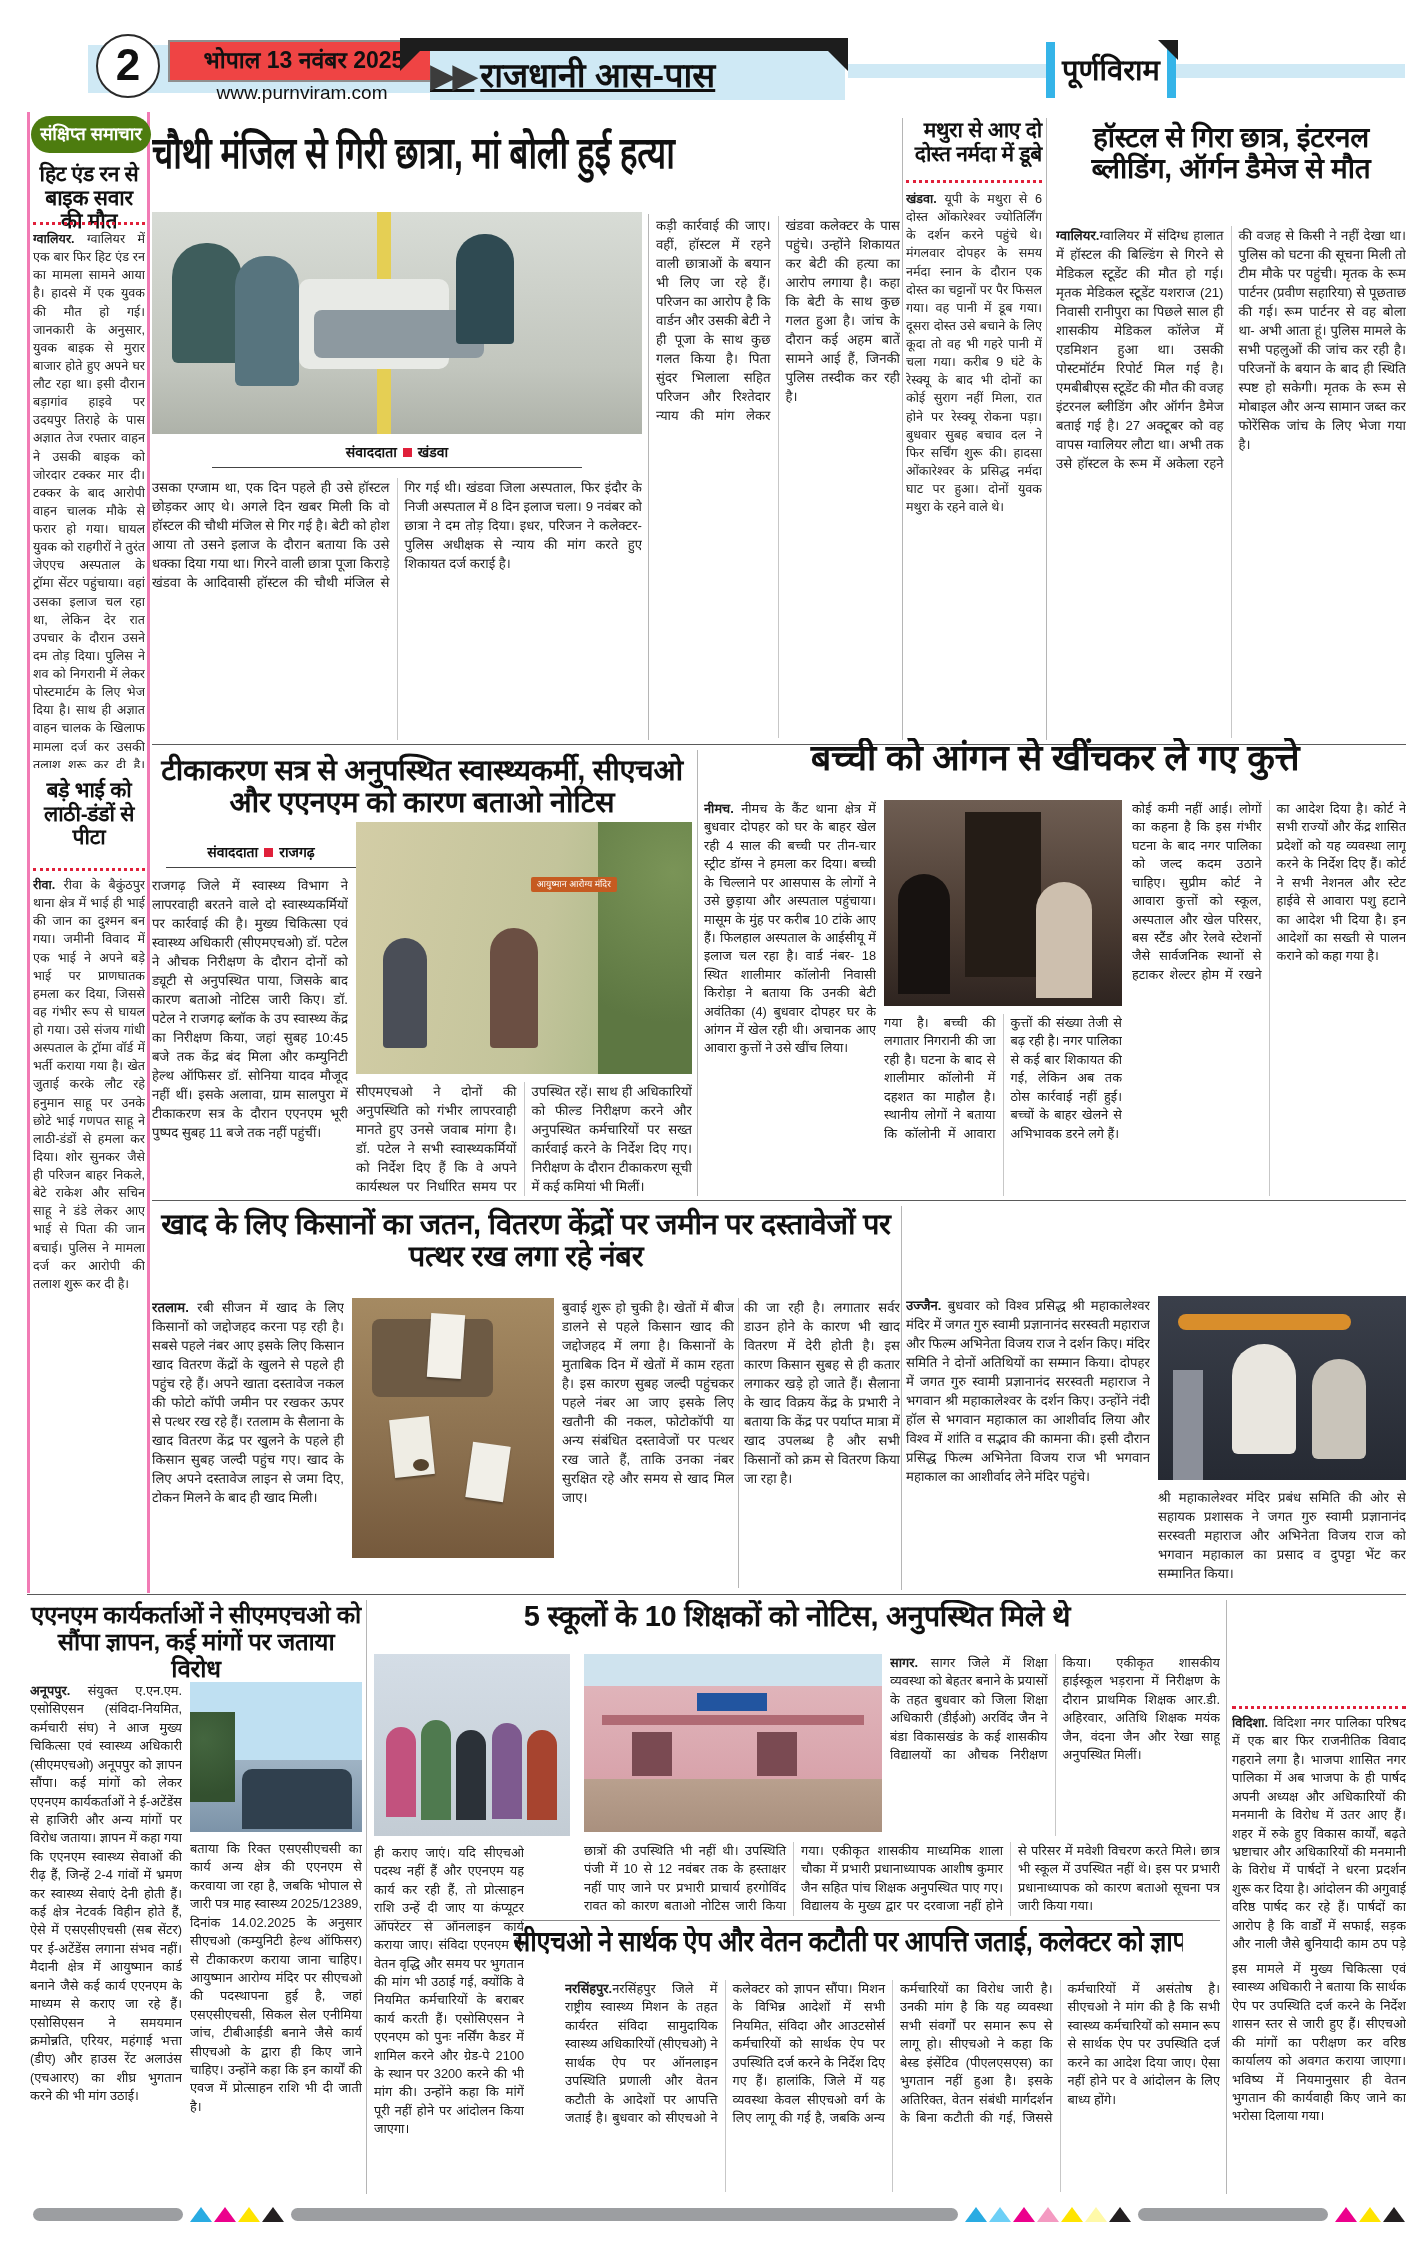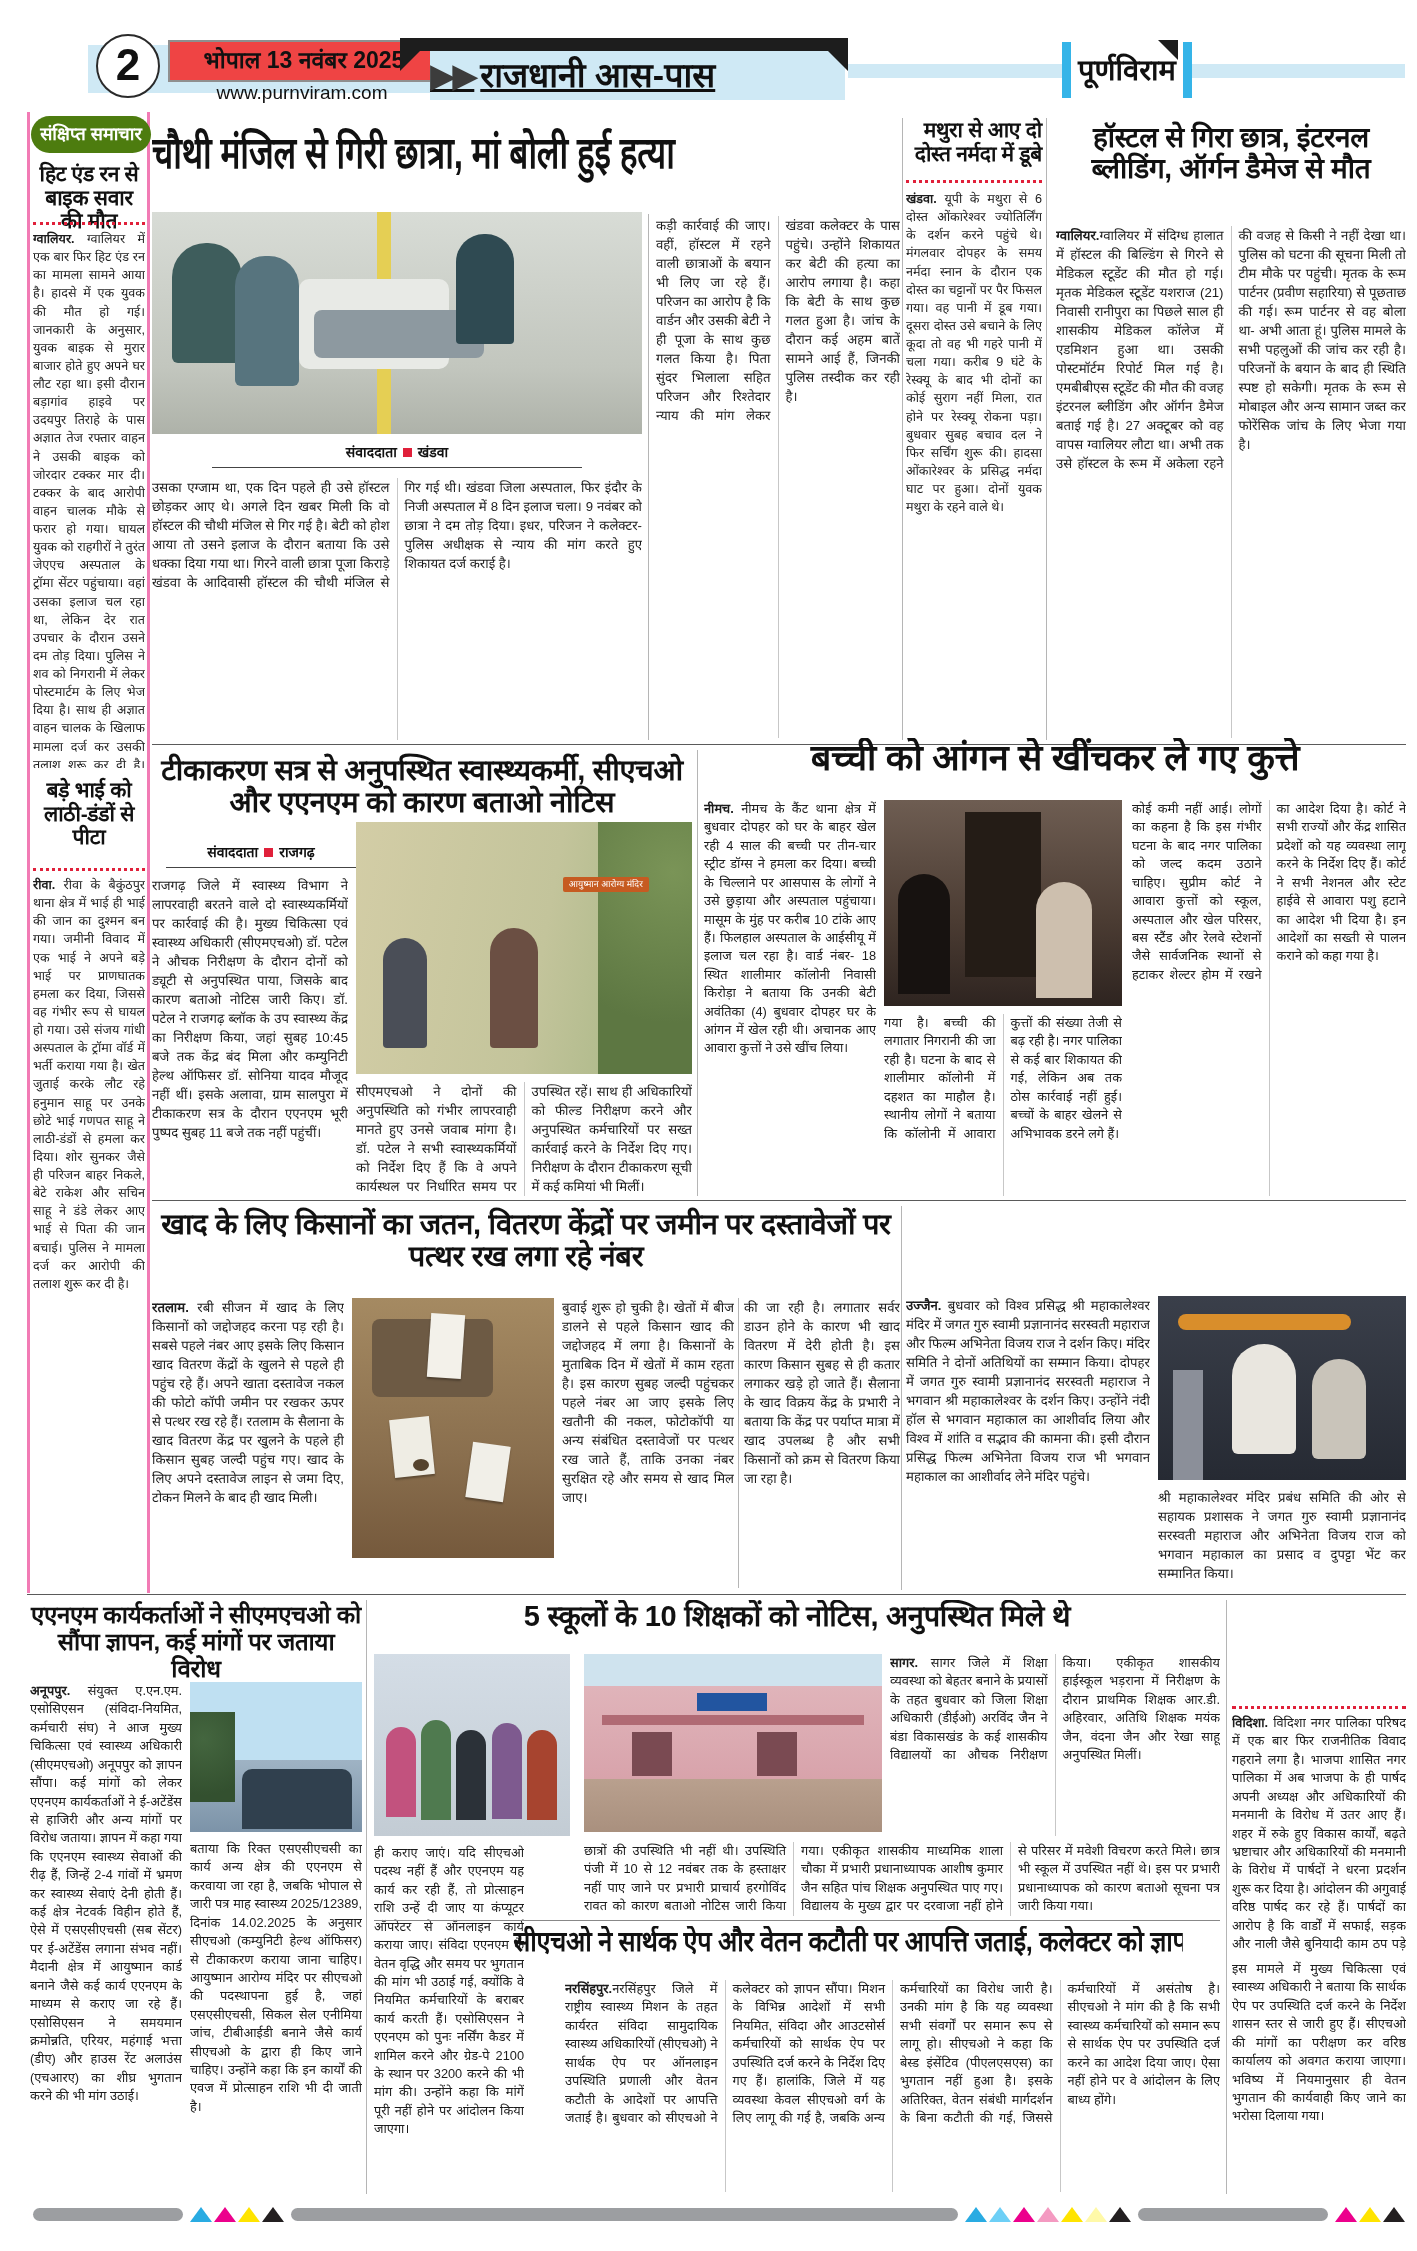--- a/index.html
+++ b/index.html
@@ -28,21 +28,21 @@
            font-size:44px;font-weight:bold;color:#111;text-align:center;line-height:58px;}
   .datebox{border:2px solid #8f8f8f;background:#ef4444;font-weight:bold;font-size:23px;
            text-align:center;line-height:36px;color:#111;}
   .site{font-weight:normal;font-size:19px;color:#111;text-align:center;}
   .blackbar{background:#1d1d1d;}
   .tri-dl{width:0;height:0;border-top:20px solid #1d1d1d;border-left:20px solid transparent;}
   .tri-dr{width:0;height:0;border-top:20px solid #1d1d1d;border-right:20px solid transparent;}
   .secttitle{font-size:34px;font-weight:bold;color:#101010;line-height:48px;text-align:left;text-decoration:underline;}
   .arrows{color:#3c3c3c;letter-spacing:-4px;margin-right:6px;}
   .masthead{background:#fff;border-left:9px solid #35b4e8;border-right:9px solid #35b4e8;
-            font-size:29px;font-weight:bold;text-align:center;line-height:56px;color:#101010;margin-left:16px;}
+            font-size:29px;font-weight:bold;text-align:center;line-height:56px;color:#101010;}
   
   .banner{background:#4d7c0f;border-radius:19px;color:#fff;font-weight:bold;font-size:18px;
           text-align:center;line-height:37px;}
   
   .ph{position:absolute;overflow:hidden;background:#b9b9b1;}
   .pd{position:absolute;}
   .sign{position:absolute;background:#c65b21;color:#fff;font-size:9px;line-height:1.2;
         padding:2px 6px;border-radius:2px;white-space:nowrap;}
   
   .footer{display:flex;align-items:flex-end;}
@@ -110,21 +110,21 @@
 
   <div class="abs hrule" style="left:152px;top:744px;width:1254px;"></div>
 
   <div class="abs hl ctr" style="left:152px;top:754px;width:540px;font-size:29px;">टीकाकरण सत्र से अनुपस्थित स्वास्थ्यकर्मी, सीएचओ और एएनएम को कारण बताओ नोटिस</div>
   <div class="abs byline" style="left:166px;top:842px;width:190px;"><span>संवाददाता</span><span class="rsq"></span><span>राजगढ़</span></div>
   <div class="abs bt ovh" style="left:152px;top:876px;width:196px;height:320px;">राजगढ़ जिले में स्वास्थ्य विभाग ने लापरवाही बरतने वाले दो स्वास्थ्यकर्मियों पर कार्रवाई की है। मुख्य चिकित्सा एवं स्वास्थ्य अधिकारी (सीएमएचओ) डॉ. पटेल ने औचक निरीक्षण के दौरान दोनों को ड्यूटी से अनुपस्थित पाया, जिसके बाद कारण बताओ नोटिस जारी किए। डॉ. पटेल ने राजगढ़ ब्लॉक के उप स्वास्थ्य केंद्र का निरीक्षण किया, जहां सुबह 10:45 बजे तक केंद्र बंद मिला और कम्युनिटी हेल्थ ऑफिसर डॉ. सोनिया यादव मौजूद नहीं थीं। इसके अलावा, ग्राम सालपुरा में टीकाकरण सत्र के दौरान एएनएम भूरी पुष्पद सुबह 11 बजे तक नहीं पहुंचीं।</div>
   <div class="ph" style="left:356px;top:822px;width:336px;height:252px;background:linear-gradient(100deg,#d3cda6 0%,#c3c49b 55%,#9fb27e 100%);">
     <div class="pd" style="left:72%;top:0;width:28%;height:100%;background:radial-gradient(circle at 80% 20%,#7a9457 0%,#5d7742 70%);"></div>
     <div class="pd" style="left:8%;top:46%;width:44px;height:110px;background:#4a4e57;border-radius:22px 22px 4px 4px;"></div>
     <div class="pd" style="left:40%;top:42%;width:48px;height:120px;background:#6b4f43;border-radius:24px 24px 4px 4px;"></div>
-    <div class="sign" style="left:52%;top:22%;margin-left:32px;">आयुष्मान आरोग्य मंदिर</div>
+    <div class="sign" style="left:52%;top:22%;">आयुष्मान आरोग्य मंदिर</div>
   </div>
   <div class="abs bt c2 ovh" style="left:356px;top:1082px;width:336px;height:114px;">सीएमएचओ ने दोनों की अनुपस्थिति को गंभीर लापरवाही मानते हुए उनसे जवाब मांगा है। डॉ. पटेल ने सभी स्वास्थ्यकर्मियों को निर्देश दिए हैं कि वे अपने कार्यस्थल पर निर्धारित समय पर उपस्थित रहें। साथ ही अधिकारियों को फील्ड निरीक्षण करने और अनुपस्थित कर्मचारियों पर सख्त कार्रवाई करने के निर्देश दिए गए। निरीक्षण के दौरान टीकाकरण सूची में कई कमियां भी मिलीं।</div>
 
   <div class="abs vrule" style="left:697px;top:750px;height:446px;"></div>
   <div class="abs hl nowrap ovh" style="left:704px;top:738px;width:702px;height:52px;font-size:36px;text-align:center;">बच्ची को आंगन से खींचकर ले गए कुत्ते</div>
   <div class="abs bt ovh" style="left:704px;top:800px;width:172px;height:396px;font-size:12.8px;"><b class="dl">नीमच.</b> <span>नीमच के कैंट थाना क्षेत्र में बुधवार दोपहर को घर के बाहर खेल रही 4 साल की बच्ची पर तीन-चार स्ट्रीट डॉग्स ने हमला कर दिया। बच्ची के चिल्लाने पर आसपास के लोगों ने उसे छुड़ाया और अस्पताल पहुंचाया। मासूम के मुंह पर करीब 10 टांके आए हैं। फिलहाल अस्पताल के आईसीयू में इलाज चल रहा है। वार्ड नंबर- 18 स्थित शालीमार कॉलोनी निवासी किरोड़ा ने बताया कि उनकी बेटी अवंतिका (4) बुधवार दोपहर घर के आंगन में खेल रही थी। अचानक आए आवारा कुत्तों ने उसे खींच लिया।</span></div>
   <div class="ph" style="left:884px;top:800px;width:238px;height:206px;background:linear-gradient(180deg,#6e5d52 0%,#4a3b32 60%,#2e2420 100%);">
     <div class="pd" style="left:34%;top:6%;width:32%;height:80%;background:#241c16;"></div>
     <div class="pd" style="left:6%;top:36%;width:52px;height:120px;background:#171210;border-radius:26px 26px 0 0;"></div>
     <div class="pd" style="left:64%;top:40%;width:56px;height:116px;background:#cdbfae;border-radius:28px 28px 0 0;"></div>

